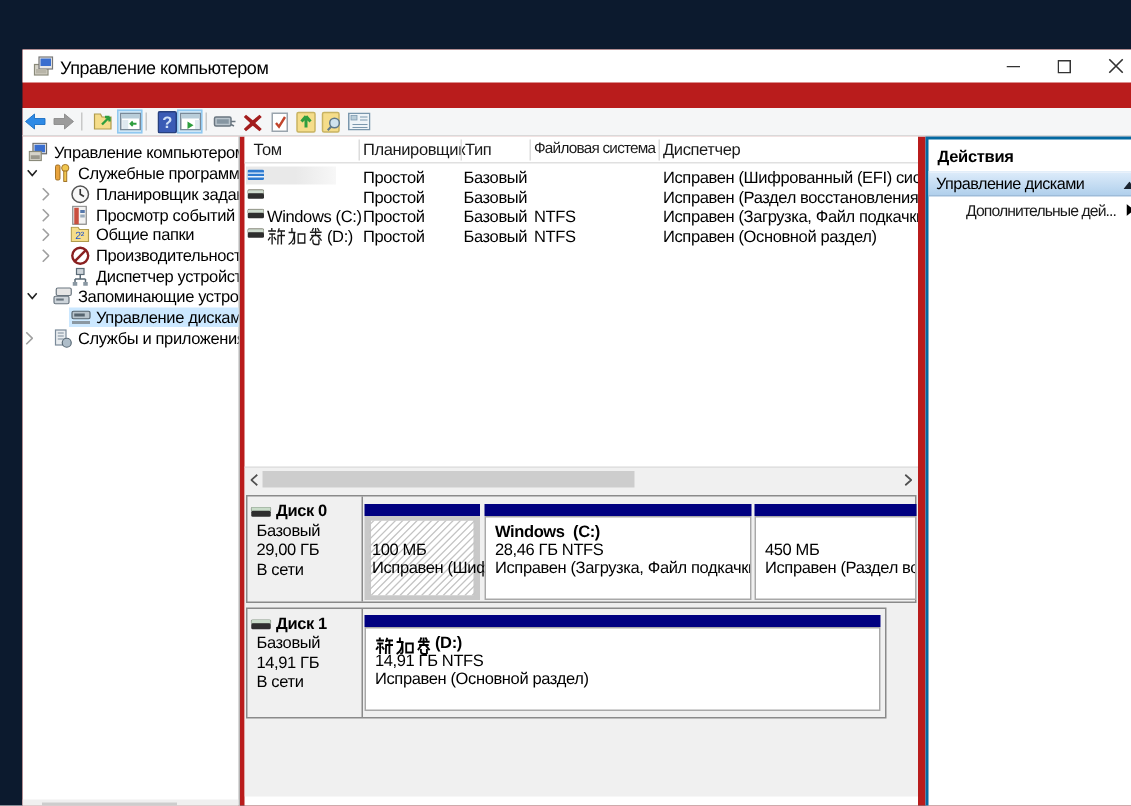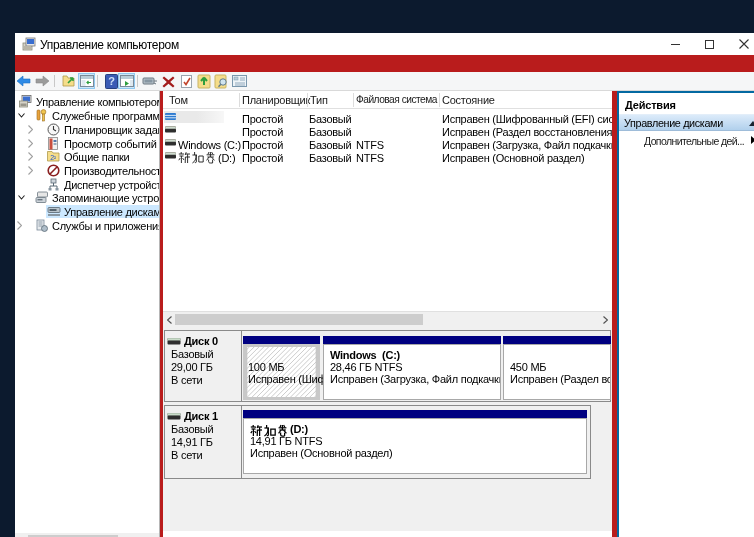--- a/index.html
+++ b/index.html
@@ -235,21 +235,21 @@
     </div>
   </div>
 
   <div id="midpanel" class="abs" style="overflow:hidden">
 
     <div class="abs" style="left:0;top:0;width:449px;height:18px;background:#ffffff;border-bottom:1px solid #e0e0e0">
       <span class="hdrtext abs" style="left:6px">Том</span>
       <span class="hdrtext abs" style="left:79px">Планировщик</span>
       <span class="hdrtext abs" style="left:147px">Тип</span>
       <span class="hdrtext abs" style="left:193px;font-size:10.2px;letter-spacing:-0.5px">Файловая система</span>
-      <span class="hdrtext abs" style="left:279px">Состояние</span>
+      <span class="hdrtext abs" style="left:279px">Диспетчер</span>
       <div class="hdrsep abs" style="left:76px"></div>
       <div class="hdrsep abs" style="left:144px"></div>
       <div class="hdrsep abs" style="left:190px"></div>
       <div class="hdrsep abs" style="left:276px"></div>
     </div>
 
     <div class="abs" style="left:1px;top:20px;width:60px;height:12px;background:linear-gradient(to right,#e9e9e9 55%,#f7f7f7)"></div>
 
     <svg class="abs" style="left:2px;top:22px" width="11" height="7" viewBox="0 0 11 7">
       <rect x="0" y="0" width="11" height="7" rx="1" fill="#2e7bd0"></rect>

